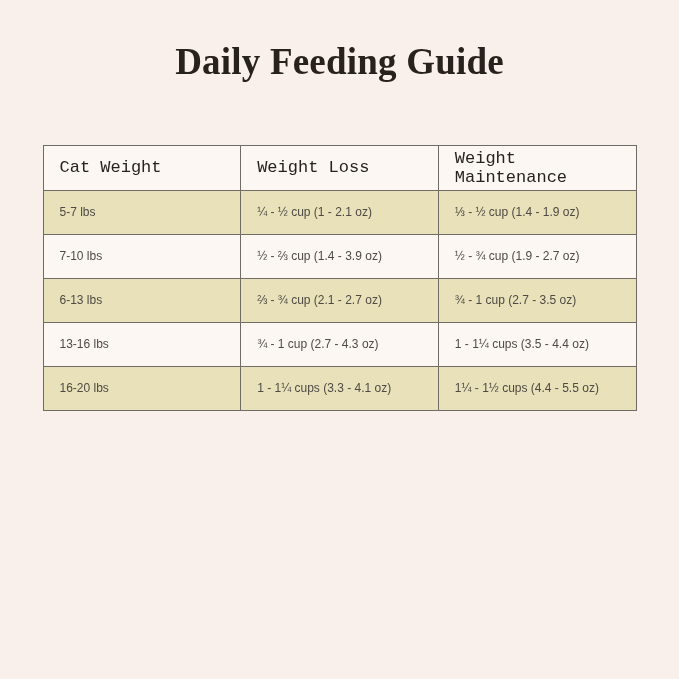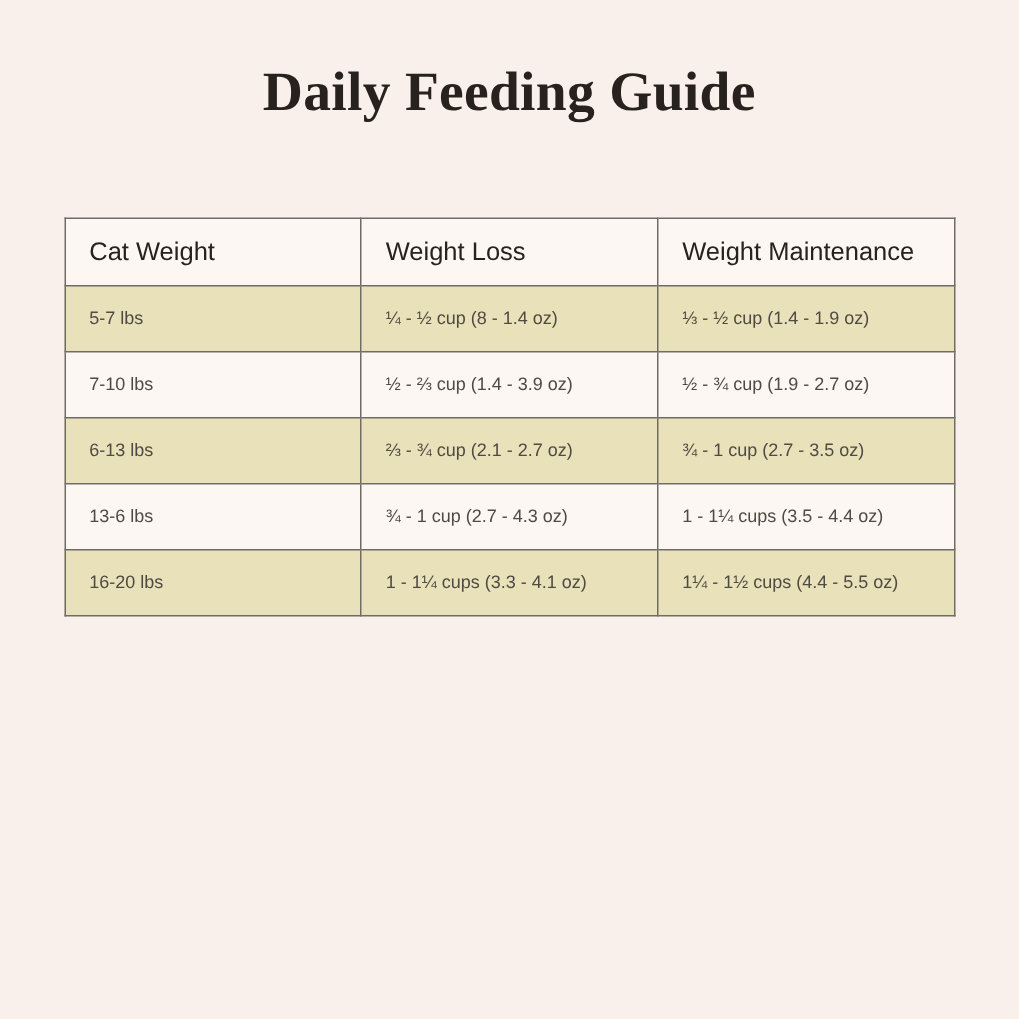--- a/index.html
+++ b/index.html
@@ -34,21 +34,21 @@
   .guide-table td, .guide-table th {
     border: 1px solid #6e6c65;
     vertical-align: middle;
     text-align: left;
   }
   .guide-table th {
     width: 33.33%;
     height: 45px;
     padding-left: 16px;
     background: #fdf7f3;
-    font-family: Liberation Sans, sans-serif;
+    font-family: Liberation Mono, monospace;
     font-weight: 400;
     font-size: 17px;
     color: #27221e;
   }
   .guide-table td.cell {
     height: 44px;
     padding-left: 16px;
     font-size: 12px;
     color: #4f4a43;
     background: #fdf7f3;
@@ -74,35 +74,35 @@
     <thead>
       <tr>
         <th>Cat Weight</th>
         <th>Weight Loss</th>
         <th>Weight Maintenance</th>
       </tr>
     </thead>
     <tbody>
       <tr class="alt">
         <td class="cell">5-7 lbs</td>
-        <td class="cell">¼ - ½ cup (8 - 1.4 oz)</td>
+        <td class="cell">¼ - ½ cup (1 - 2.1 oz)</td>
         <td class="cell">⅓ - ½ cup (1.4 - 1.9 oz)</td>
       </tr>
       <tr>
         <td class="cell">7-10 lbs</td>
         <td class="cell">½ - ⅔ cup (1.4 - 3.9 oz)</td>
         <td class="cell">½ - ¾ cup (1.9 - 2.7 oz)</td>
       </tr>
       <tr class="alt">
         <td class="cell">6-13 lbs</td>
         <td class="cell">⅔ - ¾ cup (2.1 - 2.7 oz)</td>
         <td class="cell">¾ - 1 cup (2.7 - 3.5 oz)</td>
       </tr>
       <tr>
-        <td class="cell">13-6 lbs</td>
+        <td class="cell">13-16 lbs</td>
         <td class="cell">¾ - 1 cup (2.7 - 4.3 oz)</td>
         <td class="cell">1 - 1¼ cups (3.5 - 4.4 oz)</td>
       </tr>
       <tr class="alt">
         <td class="cell">16-20 lbs</td>
         <td class="cell">1 - 1¼ cups (3.3 - 4.1 oz)</td>
         <td class="cell">1¼ - 1½ cups (4.4 - 5.5 oz)</td>
       </tr>
     </tbody>
   </table>

